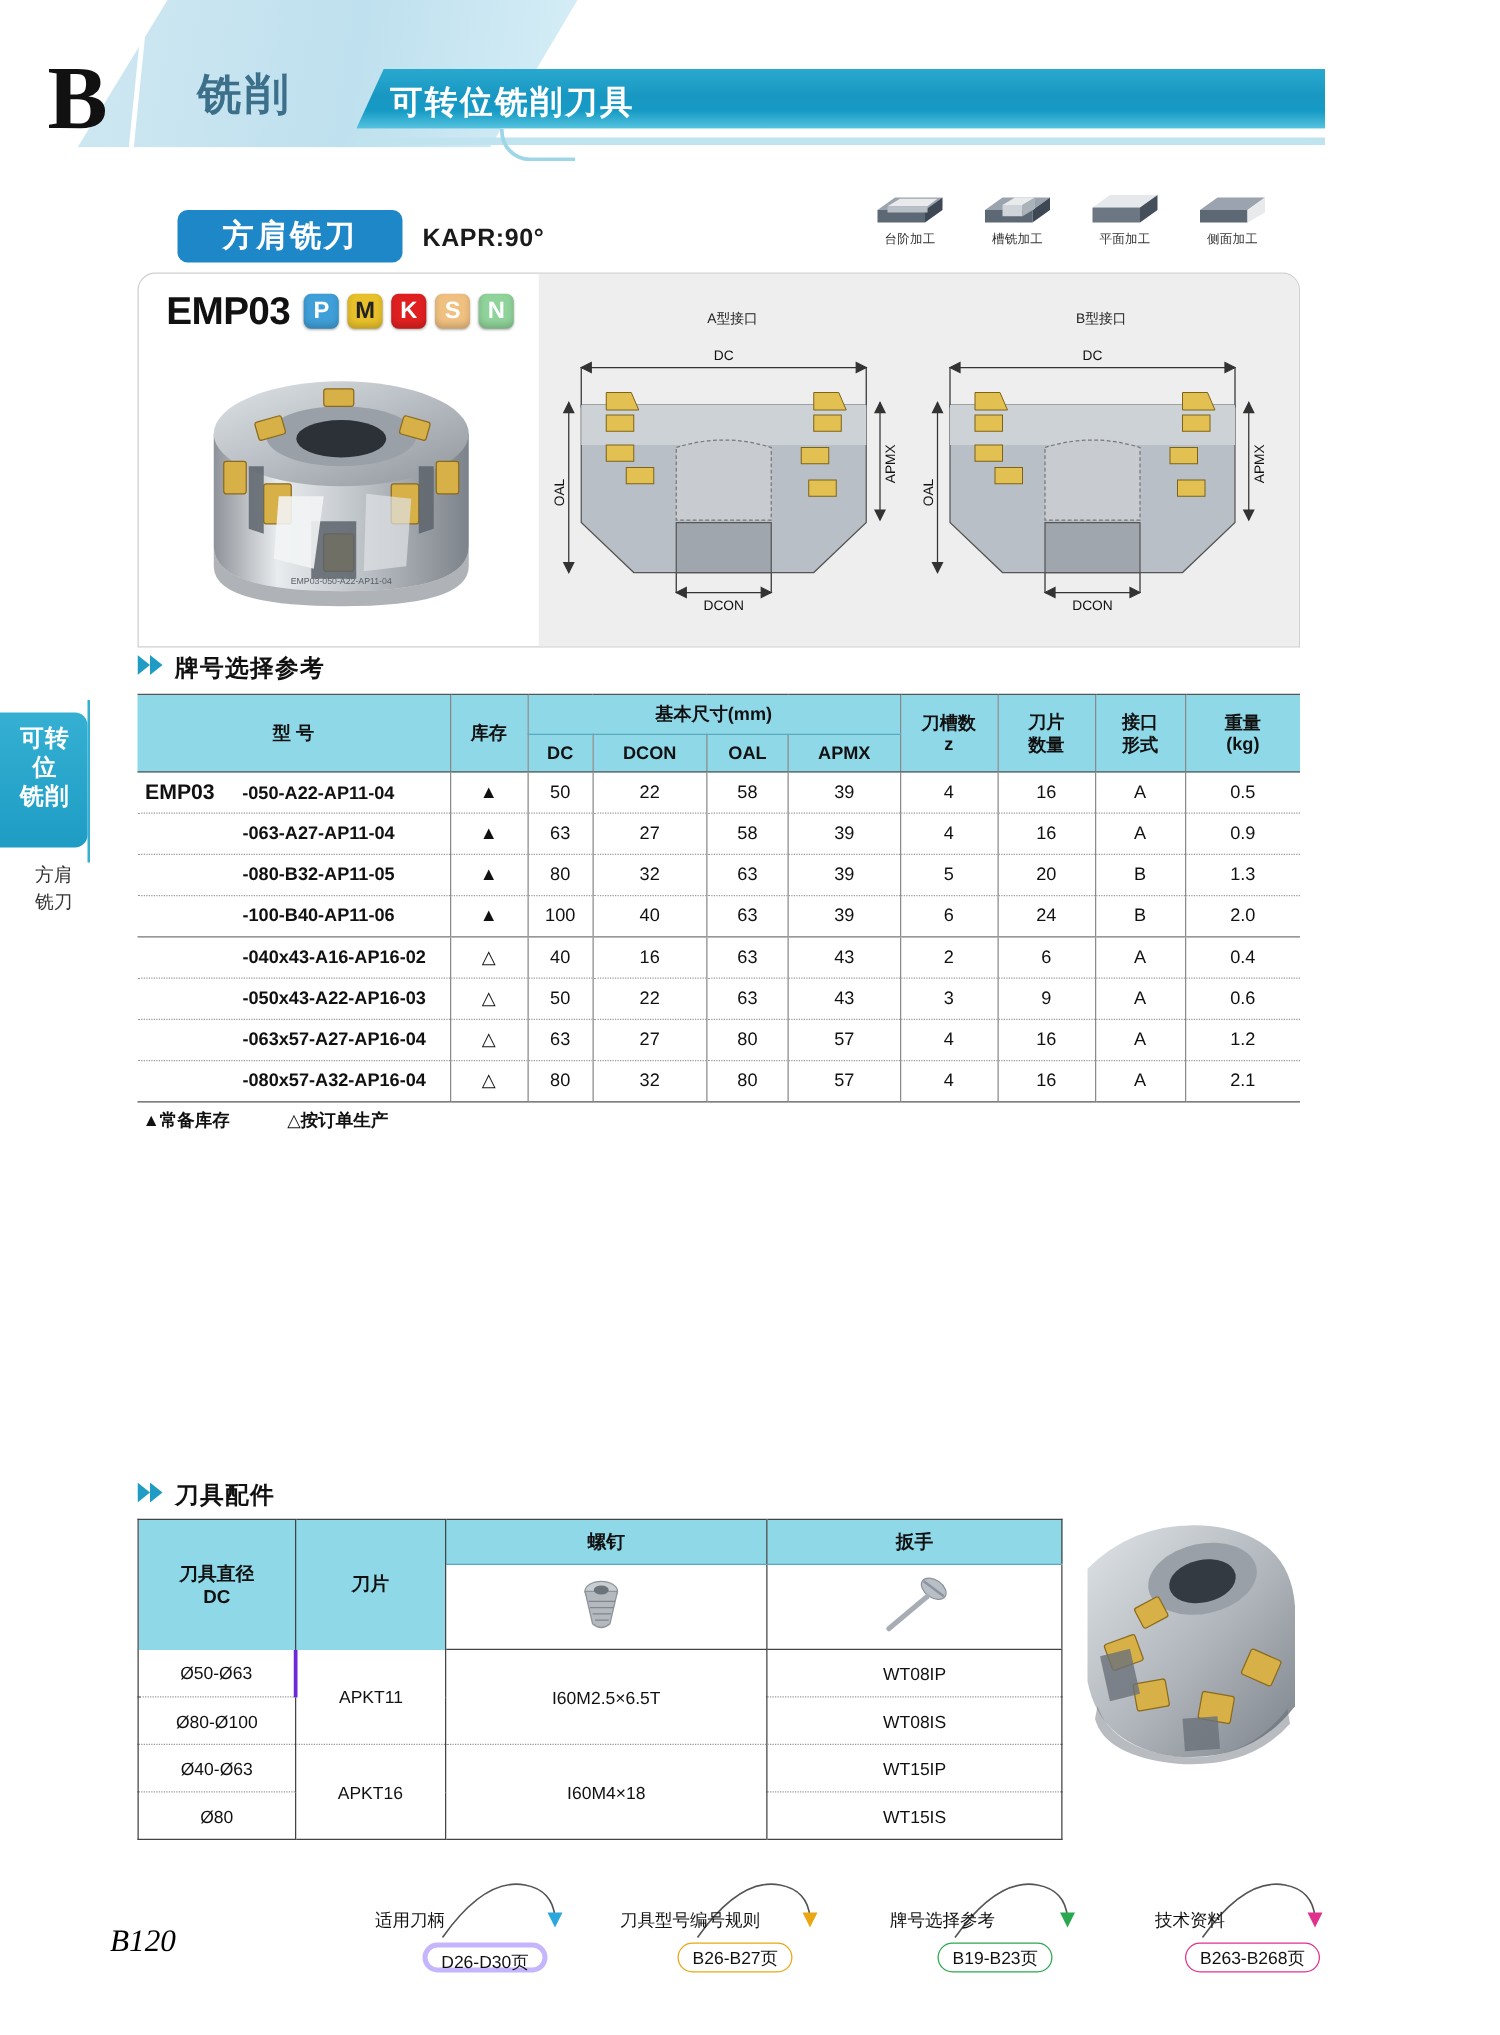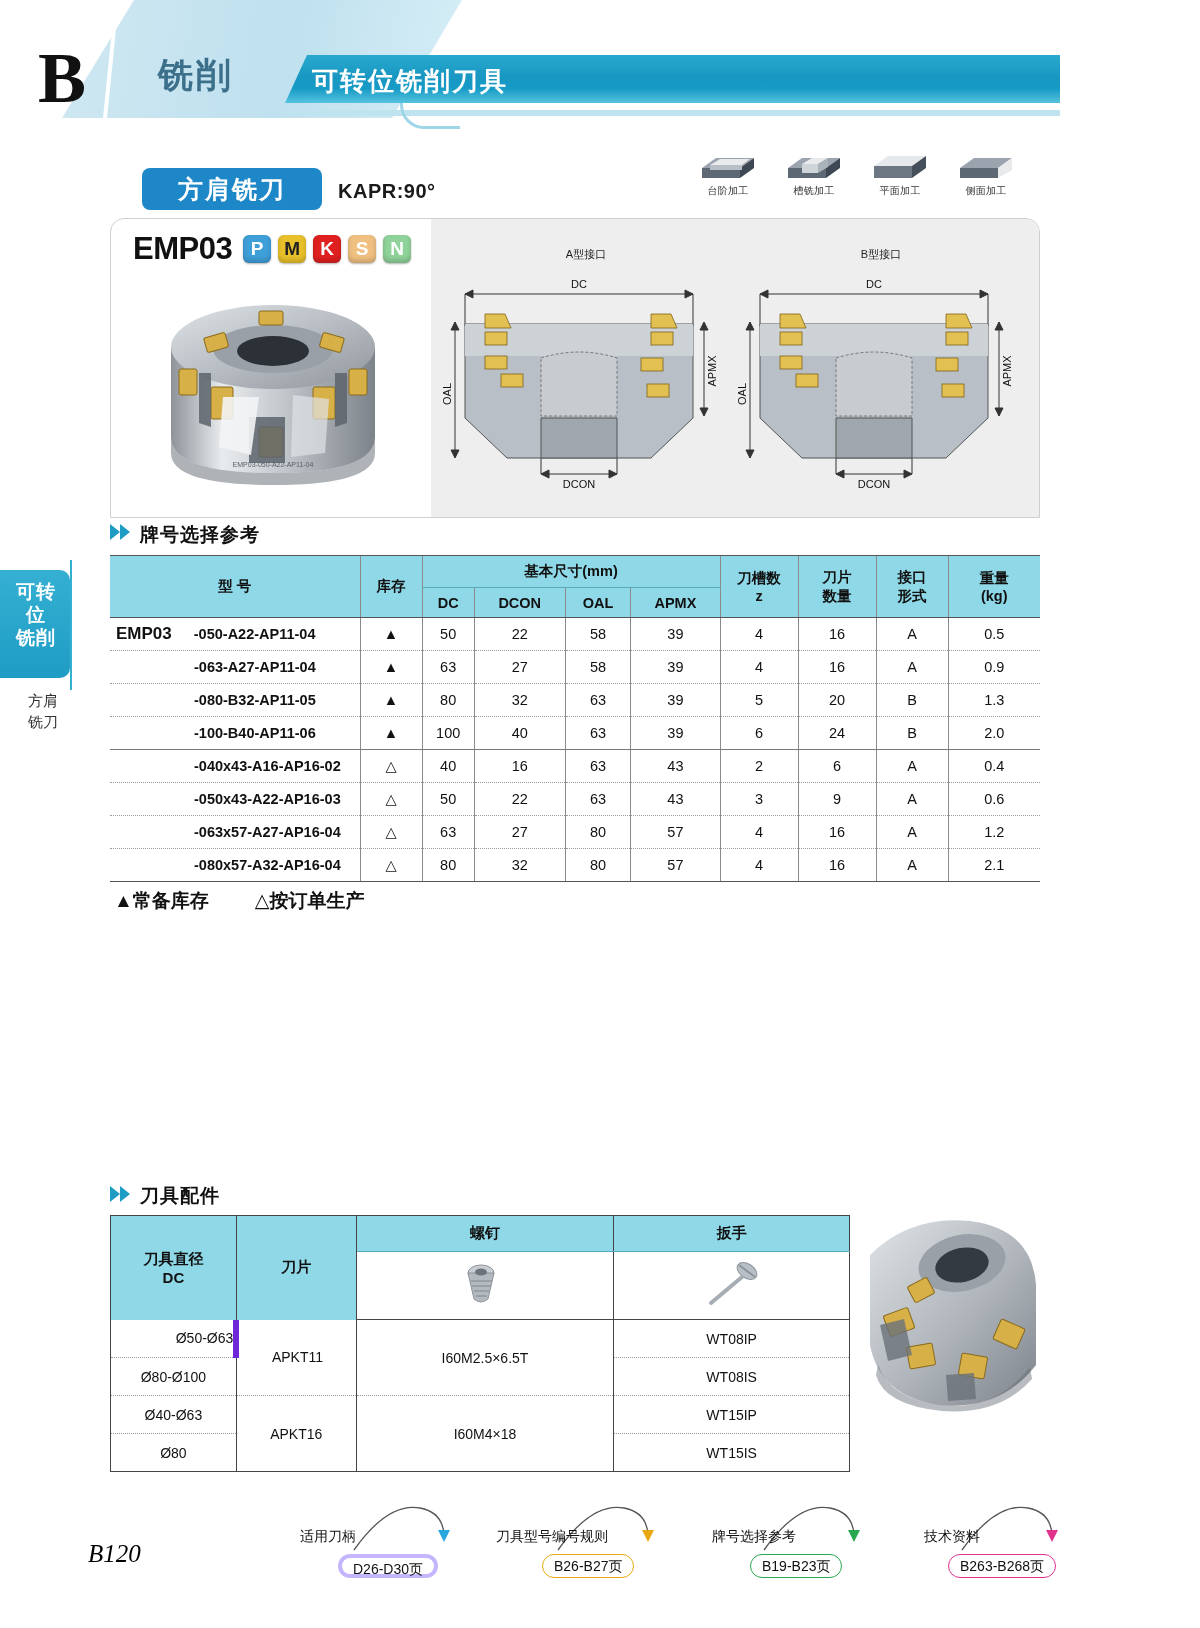--- a/index.html
+++ b/index.html
@@ -139,21 +139,21 @@
   .hline-bot { border-bottom: 1.6px solid #555 !important; }
   .dashrow td { border-bottom: 1px dotted #9a9a9a; }
   .solidrow td { border-bottom: 1.3px solid #777; }
   .spec-tbl td { height: 33px; text-align: center; color: #111; font-size: 14.5px; }
   .mdl { text-align: left !important; padding-left: 0; font-weight: 700; font-size: 14.5px; }
   .fam { font-weight: 700; font-size: 17px; text-align: left !important; padding-left: 6px; }
   .tri-f { font-size: 15px; line-height: 1; }
 
   .legend {
     position: absolute; left: 114px; top: 888px;
-    font-size: 19px; color: #111; font-weight: 600;
+    font-size: 14px; color: #111; font-weight: 600;
   }
   .legend .sp { display: inline-block; width: 46px; }
 
   
   .acc-tbl {
     position: absolute; left: 110px; top: 1215px; width: 740px;
     font-size: 14px;
   }
   .acc-tbl td, .acc-tbl th { text-align: center; color: #111; }
   .acc-hd { background: #8fd8e8; font-weight: 700; font-size: 15px; }
@@ -605,21 +605,21 @@
           <svg width="70" height="50" viewBox="0 0 70 50">
             <ellipse cx="50" cy="12" rx="11" ry="7" fill="#b9bfc6" stroke="#8d949b" transform="rotate(35 50 12)"></ellipse>
             <path d="M45 18 L14 44" stroke="#a6adb4" stroke-width="4" stroke-linecap="round"></path>
             <path d="M42 6 L58 18" stroke="#8d949b" stroke-width="2"></path>
           </svg>
         </td>
       </tr>
     </thead>
     <tbody>
       <tr>
-        <td style="height:38px; border-right:6px solid #6d28d9; border-bottom:1px dotted #999;text-align:right;">Ø50-Ø63</td>
+        <td style="height:38px; border-right:3px solid #6d28d9; border-bottom:1px dotted #999;">Ø50-Ø63</td>
         <td rowspan="2" style="border-right:1px solid #444; border-bottom:1px dotted #999;">APKT11</td>
         <td rowspan="2" style="border-right:1px solid #444; border-bottom:1px dotted #999;">I60M2.5×6.5T</td>
         <td style="border-bottom:1px dotted #999;">WT08IP</td>
       </tr>
       <tr>
         <td style="height:38px; border-right:1px solid #444; border-bottom:1px dotted #999;">Ø80-Ø100</td>
         <td style="border-bottom:1px dotted #999;">WT08IS</td>
       </tr>
       <tr>
         <td style="height:38px; border-right:1px solid #444; border-bottom:1px dotted #999;">Ø40-Ø63</td>

